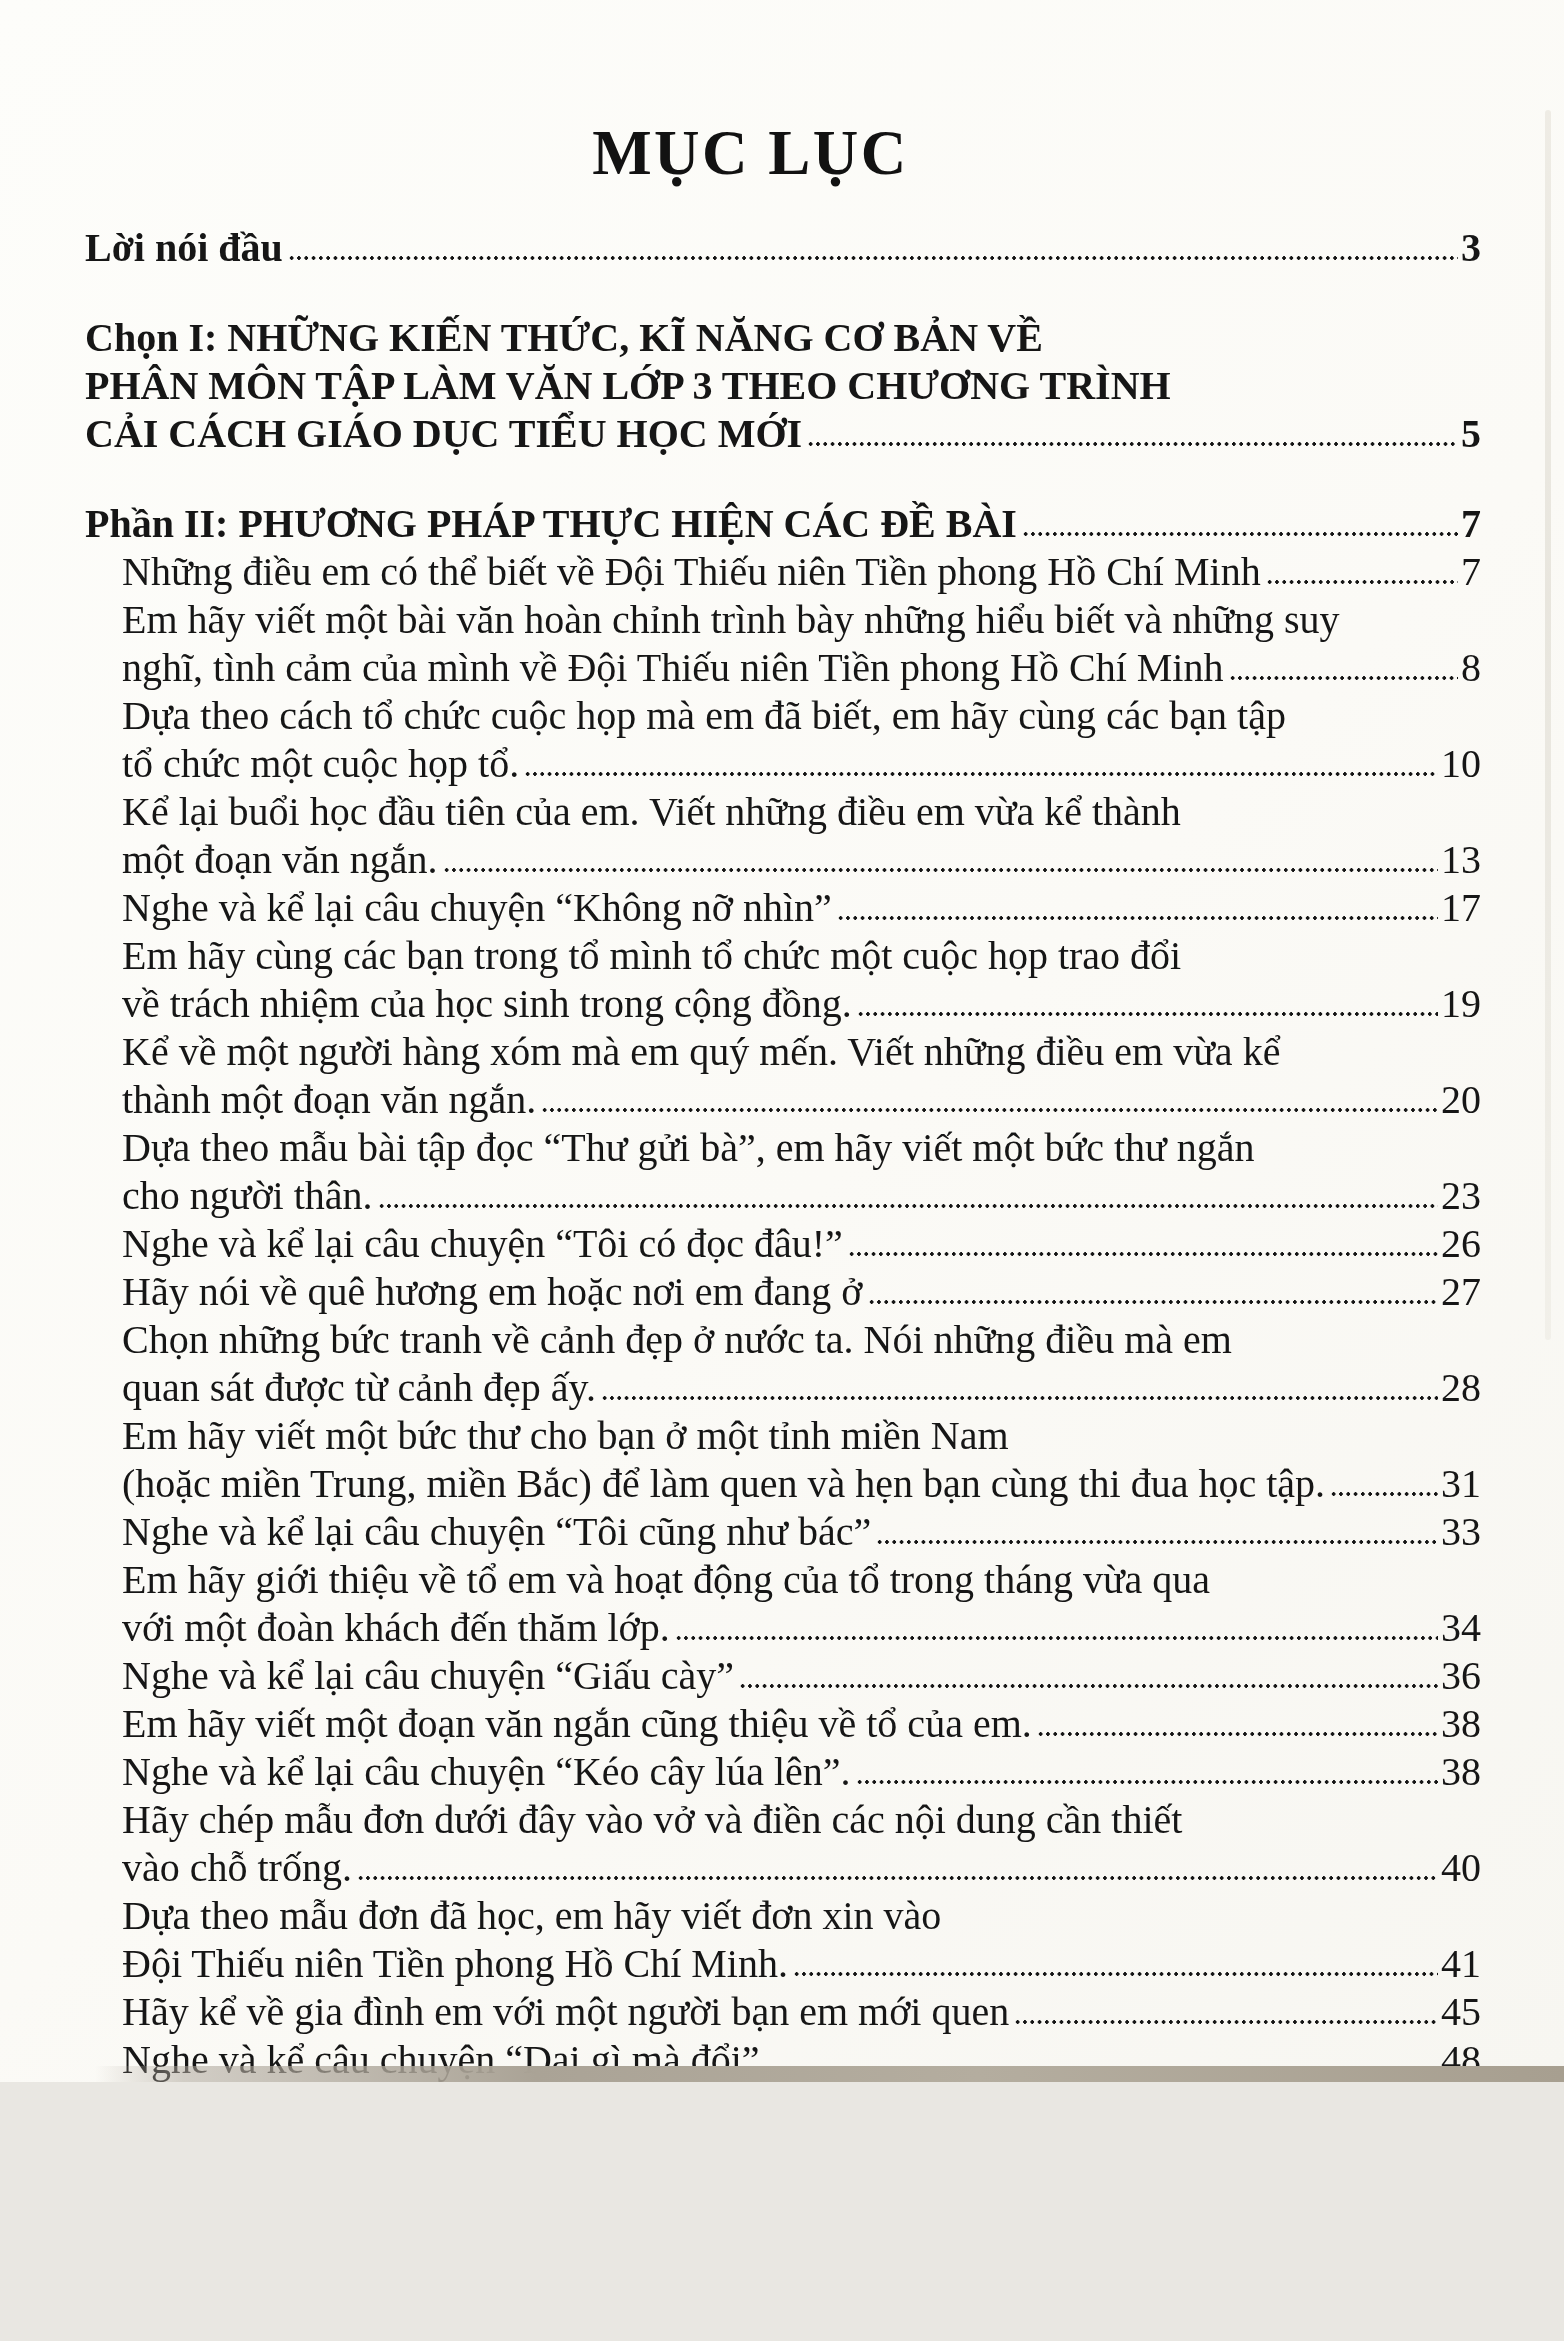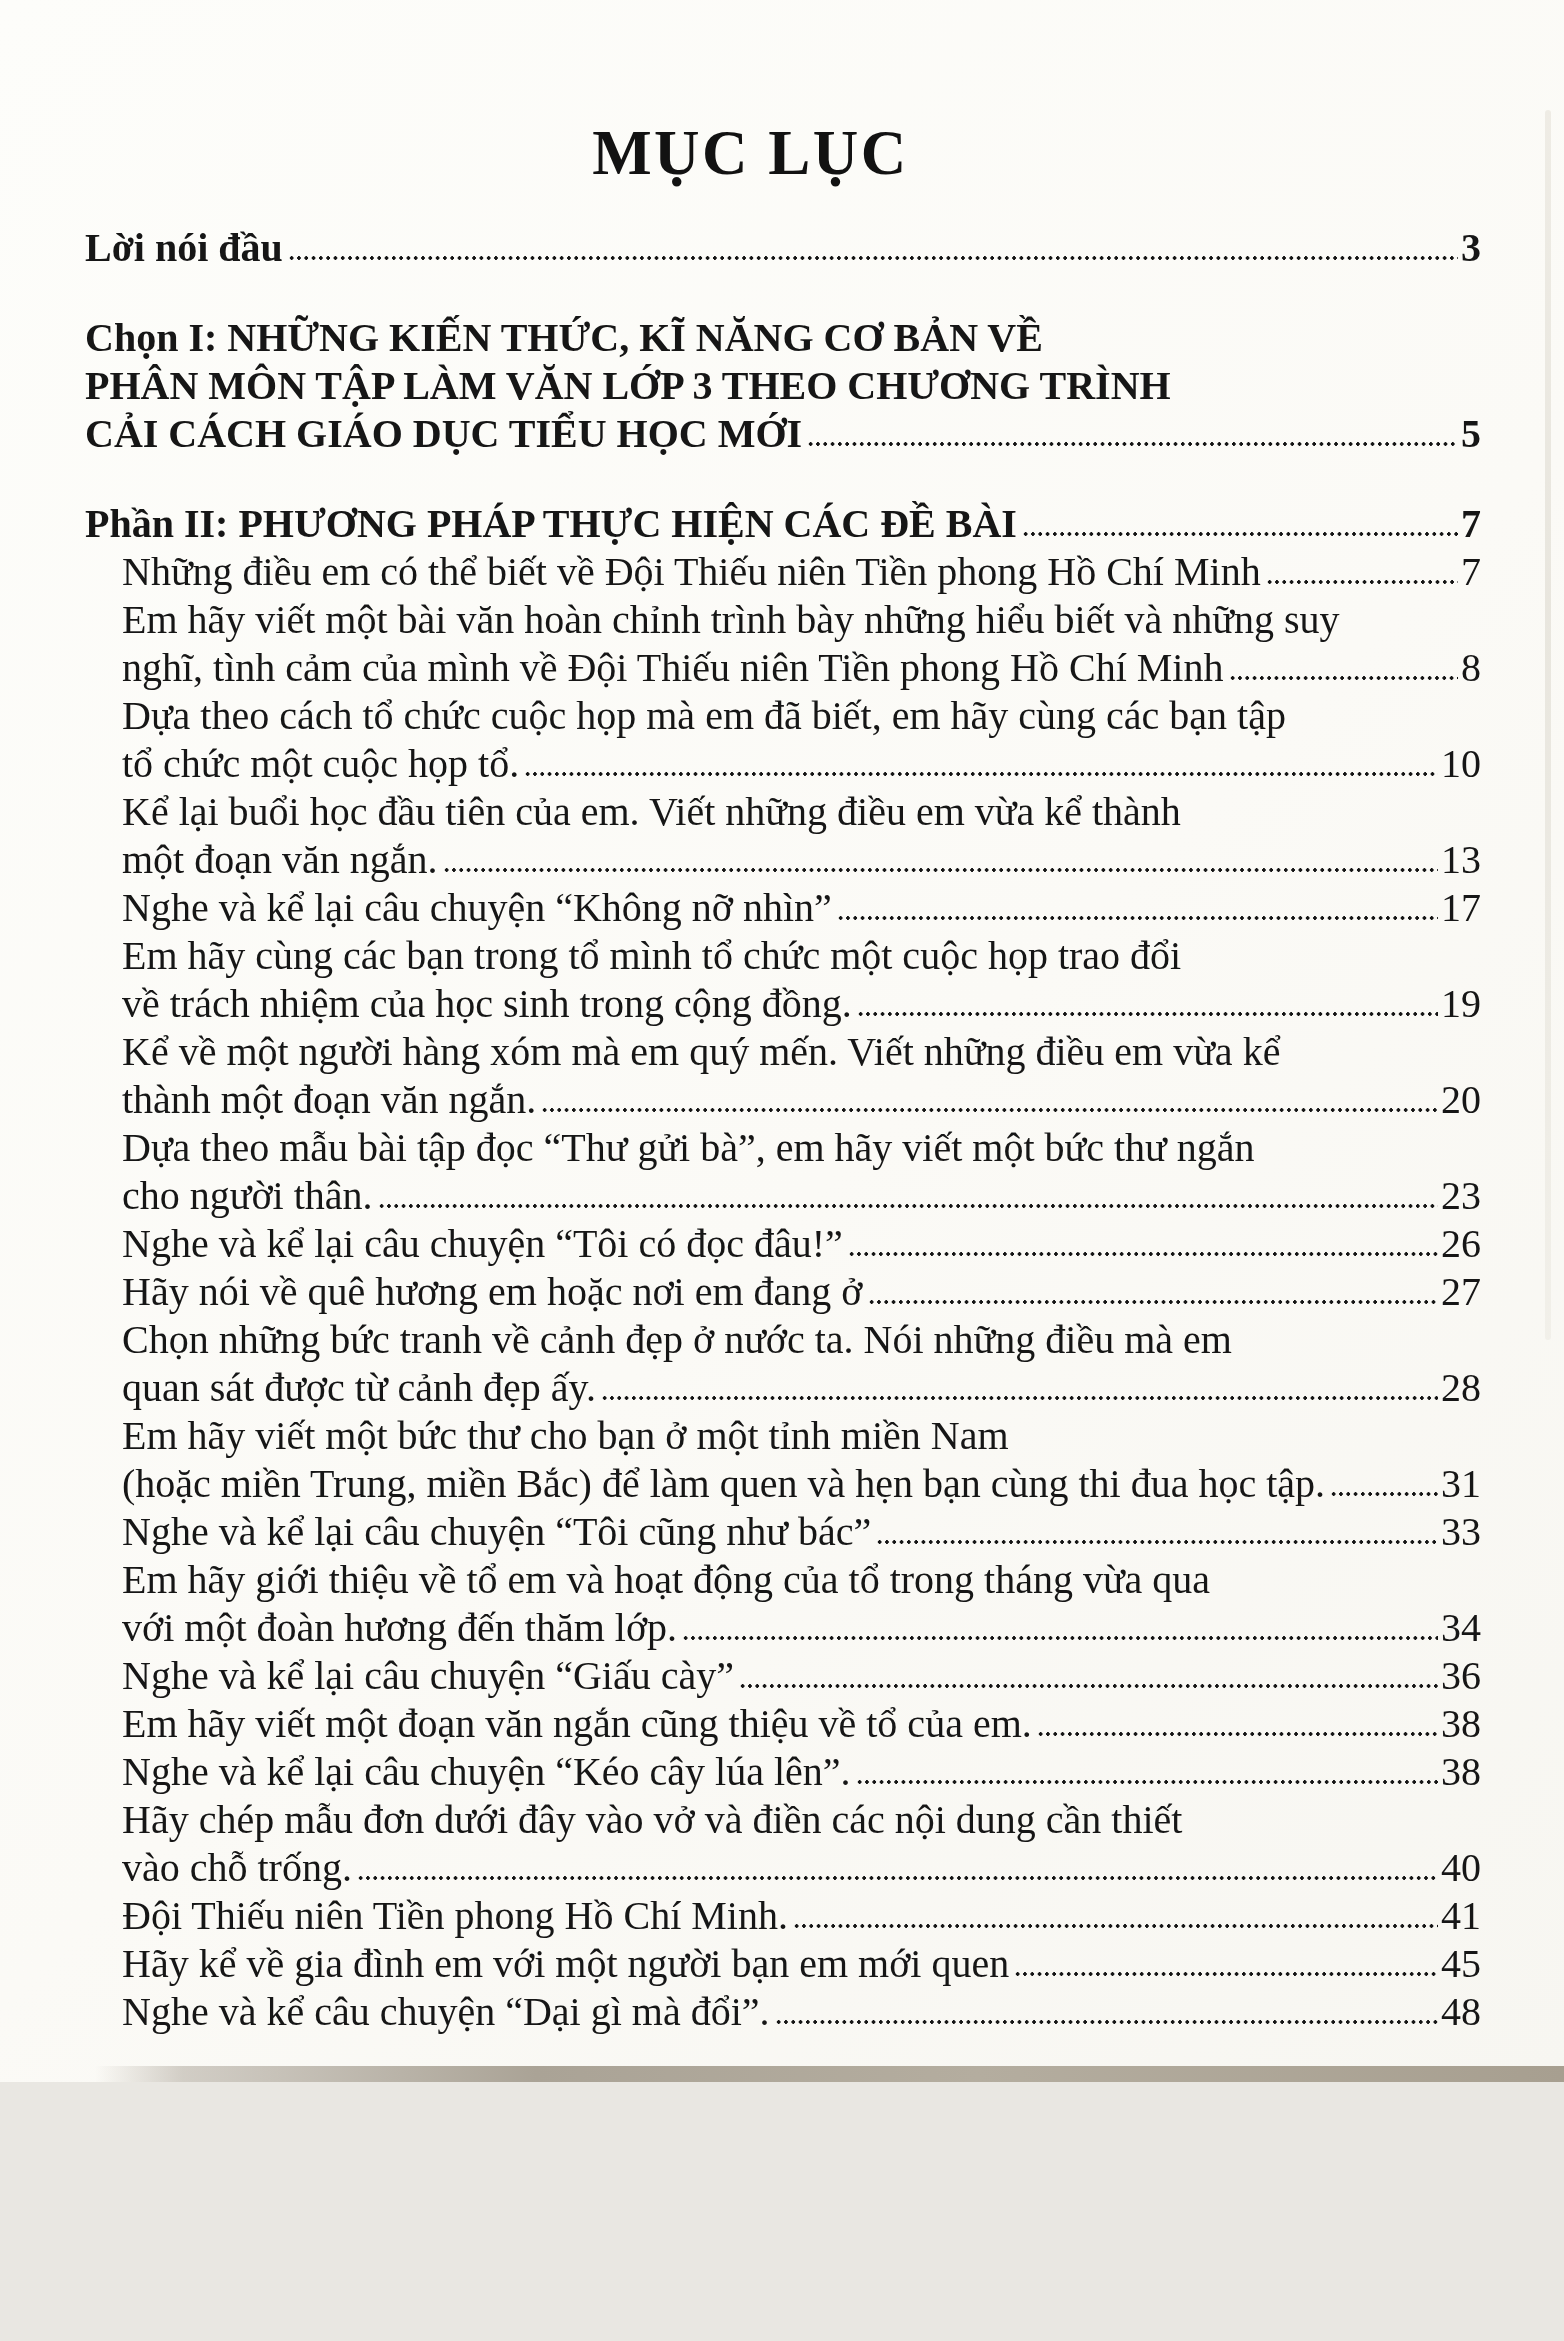--- a/index.html
+++ b/index.html
@@ -180,21 +180,21 @@
       <div class="toc-line lvl1">
       <span class="toc-text">Nghe và kể lại câu chuyện “Tôi cũng như bác”</span>
       <span class="leader"></span>
       <span class="page-num">33</span>
     </div>
       <div class="toc-line lvl1">
       <span class="toc-text">Em hãy giới thiệu về tổ em và hoạt động của tổ trong tháng vừa qua</span>
 
     </div>
       <div class="toc-line lvl1">
-      <span class="toc-text">với một đoàn hương đến thăm lớp.</span>
+      <span class="toc-text">với một đoàn khách đến thăm lớp.</span>
       <span class="leader"></span>
       <span class="page-num">34</span>
     </div>
       <div class="toc-line lvl1">
       <span class="toc-text">Nghe và kể lại câu chuyện “Giấu cày”</span>
       <span class="leader"></span>
       <span class="page-num">36</span>
     </div>
       <div class="toc-line lvl1">
       <span class="toc-text">Em hãy viết một đoạn văn ngắn cũng thiệu về tổ của em.</span>
@@ -207,20 +207,24 @@
       <span class="page-num">38</span>
     </div>
       <div class="toc-line lvl1">
       <span class="toc-text">Hãy chép mẫu đơn dưới đây vào vở và điền các nội dung cần thiết</span>
 
     </div>
       <div class="toc-line lvl1">
       <span class="toc-text">vào chỗ trống.</span>
       <span class="leader"></span>
       <span class="page-num">40</span>
+    </div>
+      <div class="toc-line lvl1">
+      <span class="toc-text">Dựa theo mẫu đơn đã học, em hãy viết đơn xin vào</span>
+
     </div>
       <div class="toc-line lvl1">
       <span class="toc-text">Đội Thiếu niên Tiền phong Hồ Chí Minh.</span>
       <span class="leader"></span>
       <span class="page-num">41</span>
     </div>
       <div class="toc-line lvl1">
       <span class="toc-text">Hãy kể về gia đình em với một người bạn em mới quen</span>
       <span class="leader"></span>
       <span class="page-num">45</span>

